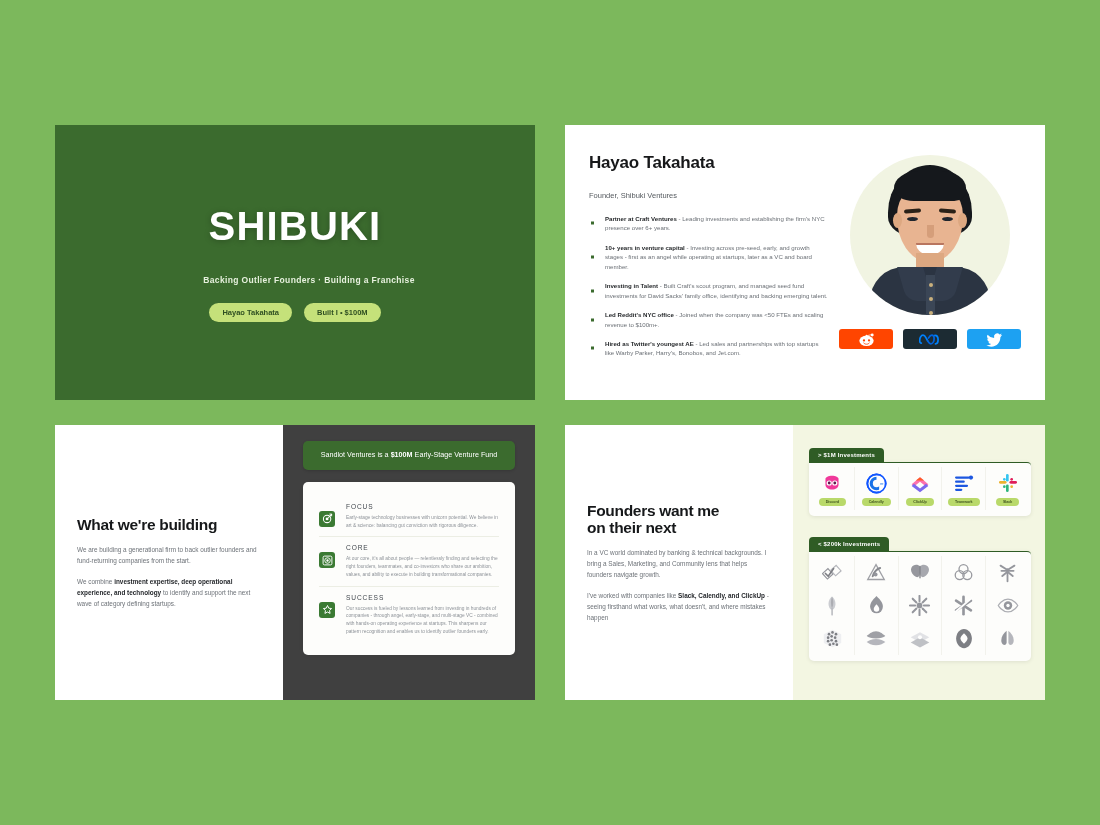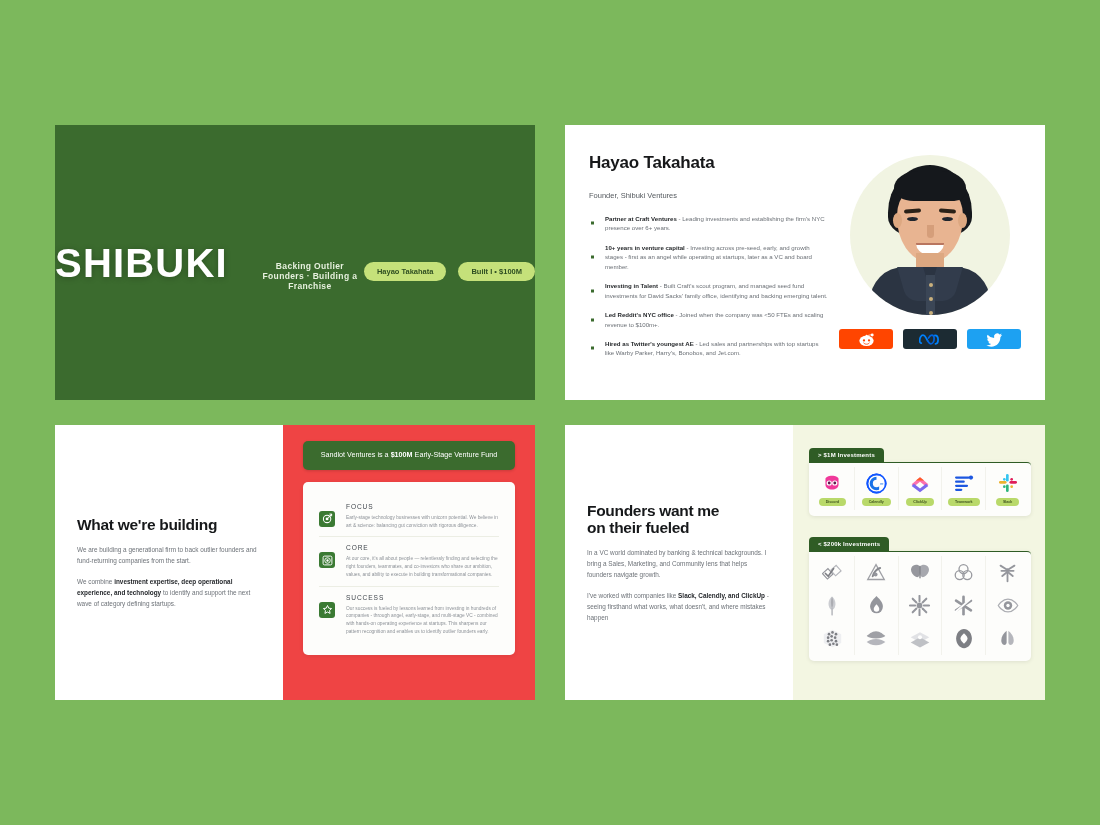--- a/index.html
+++ b/index.html
@@ -22,21 +22,21 @@
     overflow: hidden;
   }
   .slide.tl { left: 55px;  top: 125px; width: 480px; height: 275px; }
   .slide.tr { left: 565px; top: 125px; width: 480px; height: 275px; }
   .slide.bl { left: 55px;  top: 425px; width: 480px; height: 275px; }
   .slide.br { left: 565px; top: 425px; width: 480px; height: 275px; }
 
   
   .title-slide {
     background: #3b6b2e;
-    display: flex; 
+    display: flex; flex-direction: column;
     align-items: center; justify-content: center;
     color: #fff;
   }
   .brand-line {
     font-size: 40px; font-weight: bold;
     letter-spacing: 1.2px; line-height: 1.15;
     text-align: center;
     text-shadow: 0 1px 6px rgba(0,0,0,.25);
   }
   .tagline {
@@ -181,21 +181,21 @@
   }
 
   
   .two-col { display: flex; height: 100%; }
   .col-left-pane {
     width: 228px; background: #fff;
     padding: 0 22px;
     display: flex; flex-direction: column; justify-content: center;
   }
   .col-right-pane {
-    flex: 1; background: #ef4444;
+    flex: 1; background: #404040;
     padding: 16px 20px;
   }
   .h2 {
     font-size: 15.5px; font-weight: bold; color: #16181a;
     letter-spacing: -.3px; line-height: 1.15;
   }
   .body-p {
     margin-top: 10px;
     font-size: 6.4px; line-height: 1.72; color: #6d7278;
   }
@@ -439,21 +439,21 @@
           </div>
         </div>
       </div>
     </div>
   </div>
 
   <div class="slide br">
     <div class="two-col">
       <div class="col-left-pane">
         <div class="h2">Founders want me</div>
-        <div class="h2">on their fueled</div>
+        <div class="h2">on their next</div>
         <div class="body-p">In a VC world dominated by banking &amp; technical backgrounds. I bring a Sales, Marketing, and Community lens that helps founders navigate growth.</div>
         <div class="body-p"><span>I've worked with companies like </span><b>Slack, Calendly, and ClickUp</b><span> - seeing firsthand what works, what doesn't, and where mistakes happen</span></div>
       </div>
 
       <div class="br-right-pane">
 
         <div class="logo-stack">
           <div class="tab-badge">&gt; $1M Investments</div>
           <div class="logo-panel">
             <div class="logo-row">

